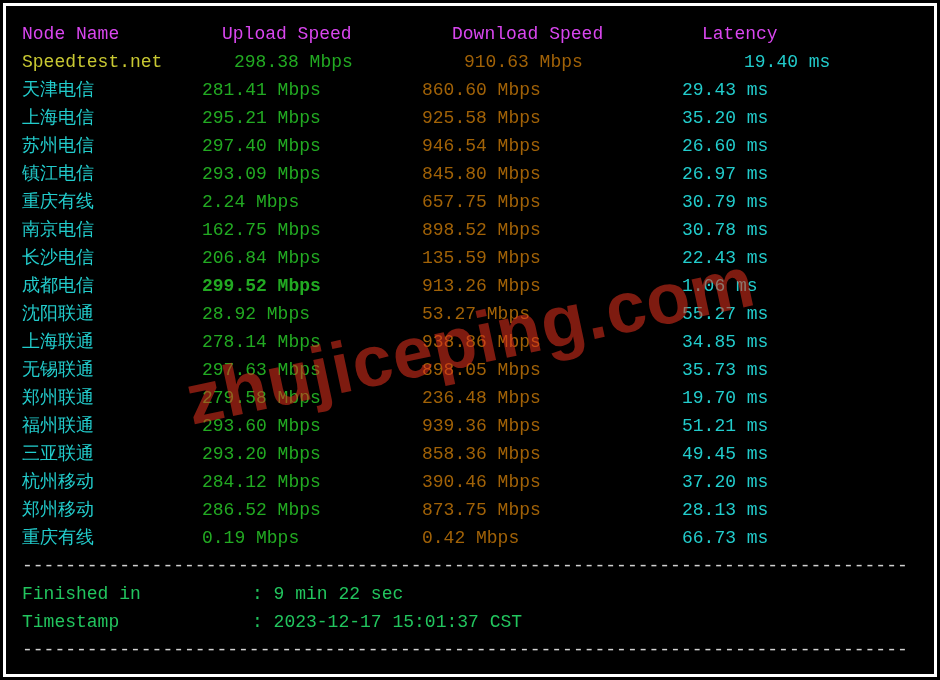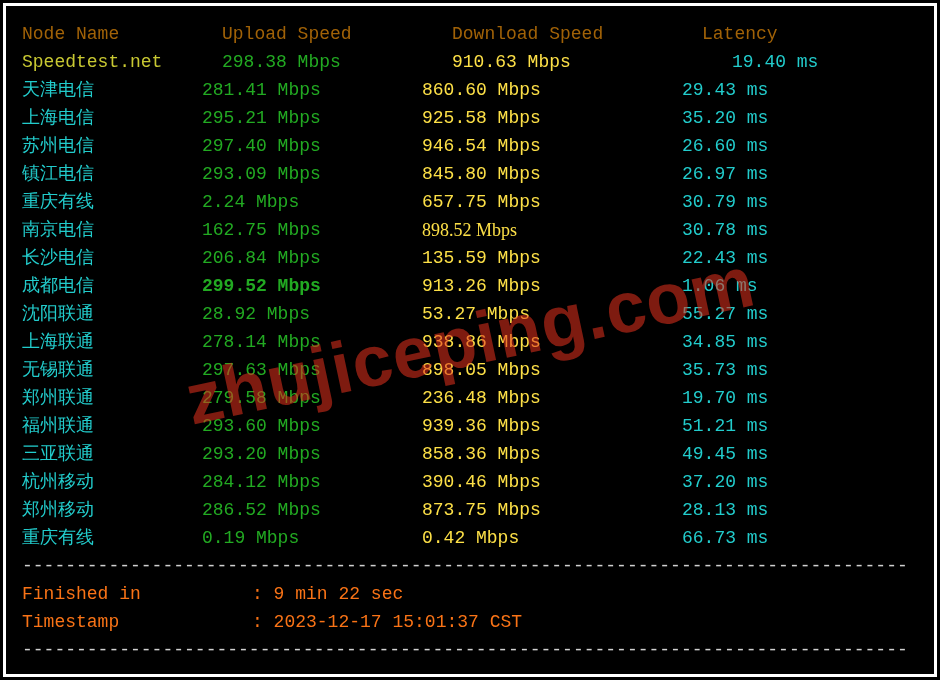--- a/index.html
+++ b/index.html
@@ -28,35 +28,35 @@
       position: relative;
     }
     .row {
       display: flex;
       white-space: pre;
     }
     .col-node { width: 200px; }
     .col-upload { width: 230px; }
     .col-download { width: 250px; }
     .col-latency { flex: 1; }
-    .header { color: #a16207; }
+    .header { color: #d946ef; }
     .yellow { color: #c8c832; }
     .green { color: #22aa22; }
-    .red { color: #fde047; }
+    .red { color: #a16207; }
     .cyan { color: #22cccc; }
     .divider {
       color: #d0d0d0;
       letter-spacing: 0;
       overflow: hidden;
       white-space: nowrap;
     }
     .footer-row {
       display: flex;
       white-space: pre;
-      color: #f97316;
+      color: #22c55e;
     }
     .footer-label { width: 230px; }
     .watermark {
       position: absolute;
       top: 50%;
       left: 50%;
       transform: translate(-50%, -50%) rotate(-12deg);
       font-family: Arial, sans-serif;
       font-size: 72px;
       font-weight: bold;
@@ -72,27 +72,27 @@
 <div class="terminal">
 
   <div class="row header">
     <span class="col-node">Node Name</span>
     <span class="col-upload">Upload Speed</span>
     <span class="col-download">Download Speed</span>
     <span class="col-latency">Latency</span>
   </div>
 
   <div id="rows-container">
-      <div class="row"><span class="col-node yellow">Speedtest.net</span><span class="col-upload green" style="margin-left: 0px;">298.38 Mbps</span><span class="col-download red">910.63 Mbps</span><span class="col-latency cyan" style="padding-left: 30px;">19.40 ms</span></div>
+      <div class="row"><span class="col-node yellow">Speedtest.net</span><span class="col-upload green" style="margin-left: 12px;">298.38 Mbps</span><span class="col-download red">910.63 Mbps</span><span class="col-latency cyan" style="padding-left: 30px;">19.40 ms</span></div>
       <div class="row"><span class="col-node cyan">天津电信</span><span class="col-upload green" style="margin-left: -20px; width: 250px;">281.41 Mbps</span><span class="col-download red" style="margin-left: -30px; width: 260px;">860.60 Mbps</span><span class="col-latency cyan">29.43 ms</span></div>
       <div class="row"><span class="col-node cyan">上海电信</span><span class="col-upload green" style="margin-left: -20px; width: 250px;">295.21 Mbps</span><span class="col-download red" style="margin-left: -30px; width: 260px;">925.58 Mbps</span><span class="col-latency cyan">35.20 ms</span></div>
       <div class="row"><span class="col-node cyan">苏州电信</span><span class="col-upload green" style="margin-left: -20px; width: 250px;">297.40 Mbps</span><span class="col-download red" style="margin-left: -30px; width: 260px;">946.54 Mbps</span><span class="col-latency cyan">26.60 ms</span></div>
       <div class="row"><span class="col-node cyan">镇江电信</span><span class="col-upload green" style="margin-left: -20px; width: 250px;">293.09 Mbps</span><span class="col-download red" style="margin-left: -30px; width: 260px;">845.80 Mbps</span><span class="col-latency cyan">26.97 ms</span></div>
       <div class="row"><span class="col-node cyan">重庆有线</span><span class="col-upload green" style="margin-left: -20px; width: 250px;">2.24 Mbps</span><span class="col-download red" style="margin-left: -30px; width: 260px;">657.75 Mbps</span><span class="col-latency cyan">30.79 ms</span></div>
-      <div class="row"><span class="col-node cyan">南京电信</span><span class="col-upload green" style="margin-left: -20px; width: 250px;">162.75 Mbps</span><span class="col-download red" style="margin-left: -30px; width: 260px; font-family: Liberation Serif, serif;">898.52 Mbps</span><span class="col-latency cyan">30.78 ms</span></div>
+      <div class="row"><span class="col-node cyan">南京电信</span><span class="col-upload green" style="margin-left: -20px; width: 250px;">162.75 Mbps</span><span class="col-download red" style="margin-left: -30px; width: 260px;">898.52 Mbps</span><span class="col-latency cyan">30.78 ms</span></div>
       <div class="row"><span class="col-node cyan">长沙电信</span><span class="col-upload green" style="margin-left: -20px; width: 250px;">206.84 Mbps</span><span class="col-download red" style="margin-left: -30px; width: 260px;">135.59 Mbps</span><span class="col-latency cyan">22.43 ms</span></div>
       <div class="row"><span class="col-node cyan">成都电信</span><span class="col-upload green" style="margin-left: -20px; width: 250px; font-weight: bold;">299.52 Mbps</span><span class="col-download red" style="margin-left: -30px; width: 260px;">913.26 Mbps</span><span class="col-latency cyan">1.06 ms</span></div>
       <div class="row"><span class="col-node cyan">沈阳联通</span><span class="col-upload green" style="margin-left: -20px; width: 250px;">28.92 Mbps</span><span class="col-download red" style="margin-left: -30px; width: 260px;">53.27 Mbps</span><span class="col-latency cyan">55.27 ms</span></div>
       <div class="row"><span class="col-node cyan">上海联通</span><span class="col-upload green" style="margin-left: -20px; width: 250px;">278.14 Mbps</span><span class="col-download red" style="margin-left: -30px; width: 260px;">938.86 Mbps</span><span class="col-latency cyan">34.85 ms</span></div>
       <div class="row"><span class="col-node cyan">无锡联通</span><span class="col-upload green" style="margin-left: -20px; width: 250px;">297.63 Mbps</span><span class="col-download red" style="margin-left: -30px; width: 260px;">898.05 Mbps</span><span class="col-latency cyan">35.73 ms</span></div>
       <div class="row"><span class="col-node cyan">郑州联通</span><span class="col-upload green" style="margin-left: -20px; width: 250px;">279.58 Mbps</span><span class="col-download red" style="margin-left: -30px; width: 260px;">236.48 Mbps</span><span class="col-latency cyan">19.70 ms</span></div>
       <div class="row"><span class="col-node cyan">福州联通</span><span class="col-upload green" style="margin-left: -20px; width: 250px;">293.60 Mbps</span><span class="col-download red" style="margin-left: -30px; width: 260px;">939.36 Mbps</span><span class="col-latency cyan">51.21 ms</span></div>
       <div class="row"><span class="col-node cyan">三亚联通</span><span class="col-upload green" style="margin-left: -20px; width: 250px;">293.20 Mbps</span><span class="col-download red" style="margin-left: -30px; width: 260px;">858.36 Mbps</span><span class="col-latency cyan">49.45 ms</span></div>
       <div class="row"><span class="col-node cyan">杭州移动</span><span class="col-upload green" style="margin-left: -20px; width: 250px;">284.12 Mbps</span><span class="col-download red" style="margin-left: -30px; width: 260px;">390.46 Mbps</span><span class="col-latency cyan">37.20 ms</span></div>
       <div class="row"><span class="col-node cyan">郑州移动</span><span class="col-upload green" style="margin-left: -20px; width: 250px;">286.52 Mbps</span><span class="col-download red" style="margin-left: -30px; width: 260px;">873.75 Mbps</span><span class="col-latency cyan">28.13 ms</span></div>

